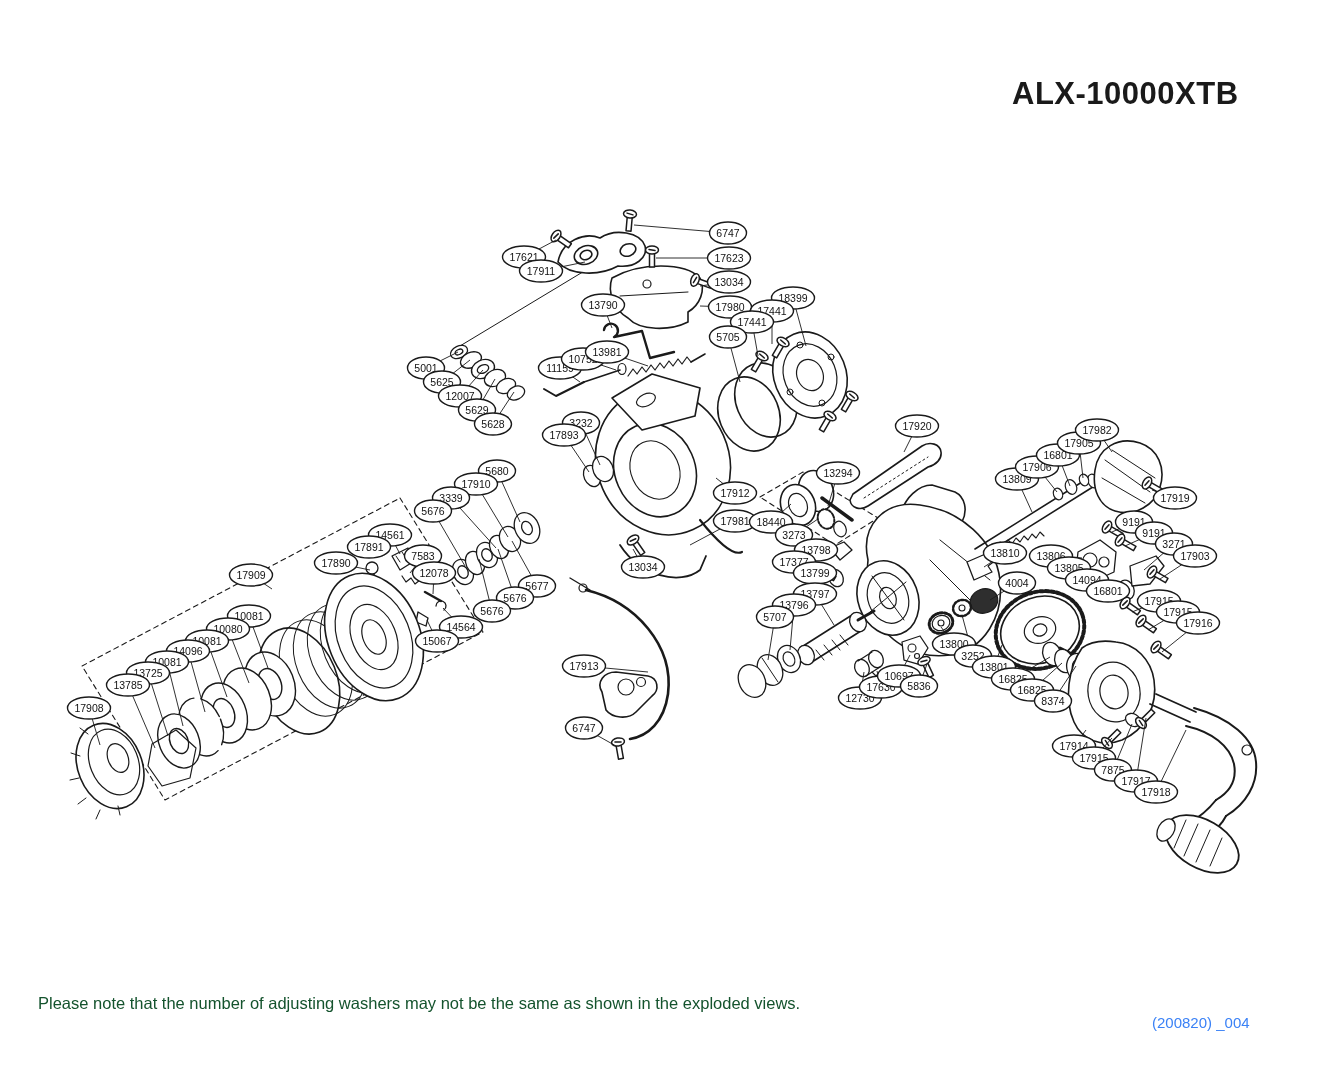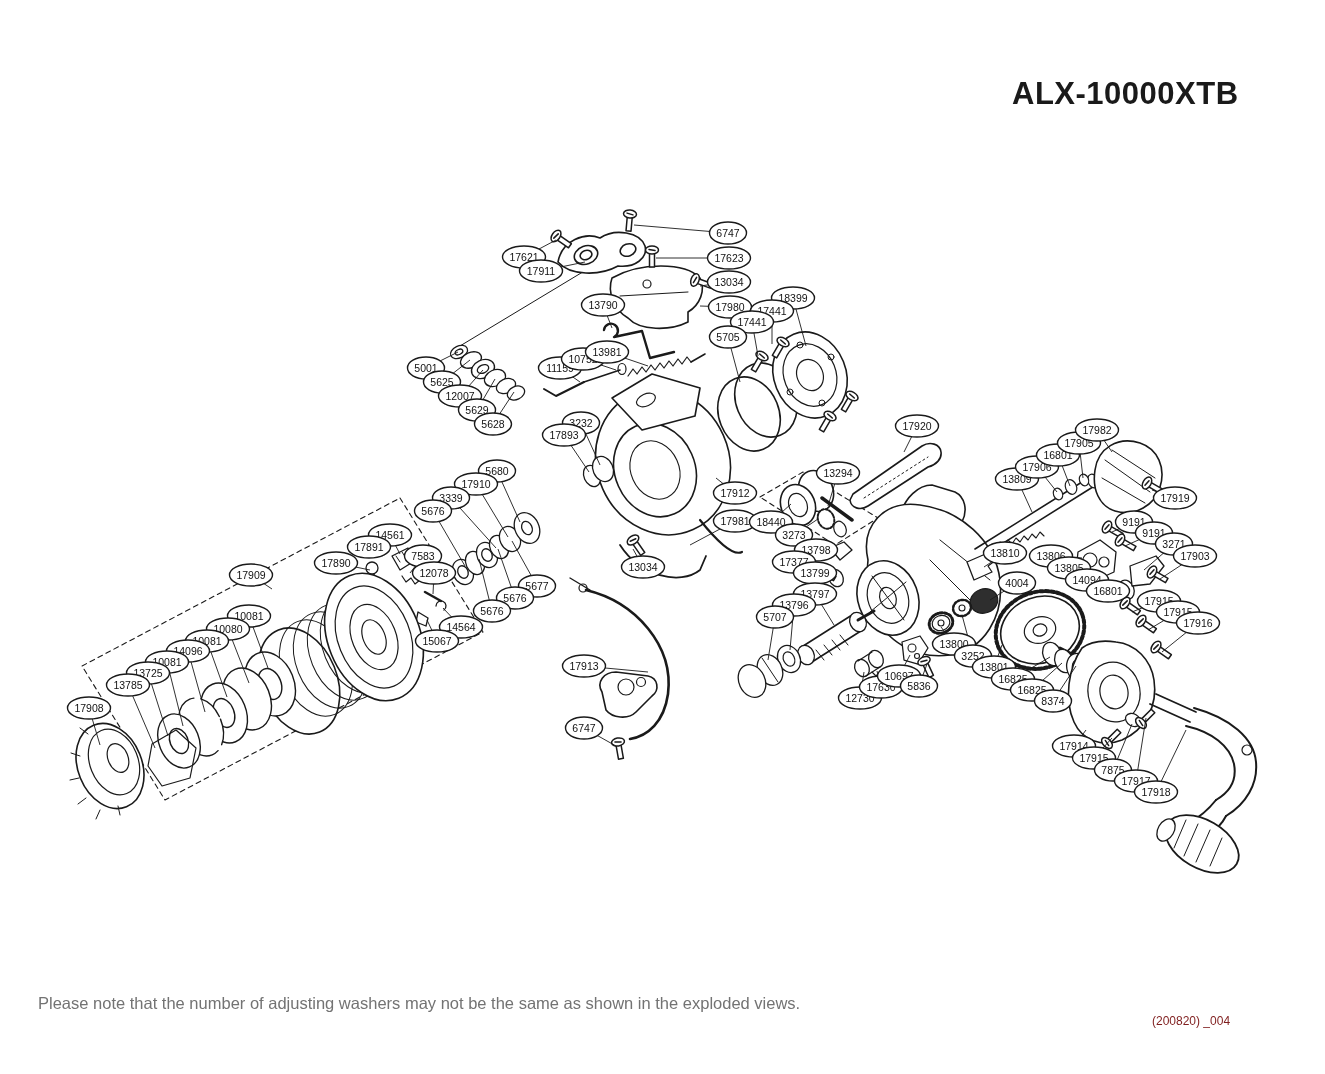--- a/index.html
+++ b/index.html
@@ -1,20 +1,20 @@
 <!DOCTYPE html>
 <html><head>
 <meta charset="utf-8">
 <style>
   html,body{margin:0;padding:0;background:#fff;}
   #page{position:relative;width:1325px;height:1074px;background:#ffffff;overflow:hidden;
         font-family:"Liberation Sans", sans-serif;color:#1a1a1a;text-align:center;}
   #title{position:absolute;left:1012px;top:76px;font-size:31px;font-weight:bold;letter-spacing:.5px;white-space:nowrap;}
-  #note{position:absolute;left:38px;top:992px;font-size:16.5px;line-height:22px;color:#737373;}
-  #doccode{position:absolute;left:1152px;top:1014px;font-size:12px;color:#7f1d1d;white-space:nowrap;}
+  #note{position:absolute;left:38px;top:992px;font-size:16.5px;line-height:22px;color:#14532d;}
+  #doccode{position:absolute;left:1152px;top:1014px;font-size:15px;color:#3b82f6;white-space:nowrap;}
   svg{position:absolute;left:0;top:0;}
   text.co{font-family:"Liberation Sans",sans-serif;font-size:10.5px;fill:#111;}
 </style>
 </head>
 <body>
 
 <div id="page">
 
   <div id="title">ALX-10000XTB</div>
 

